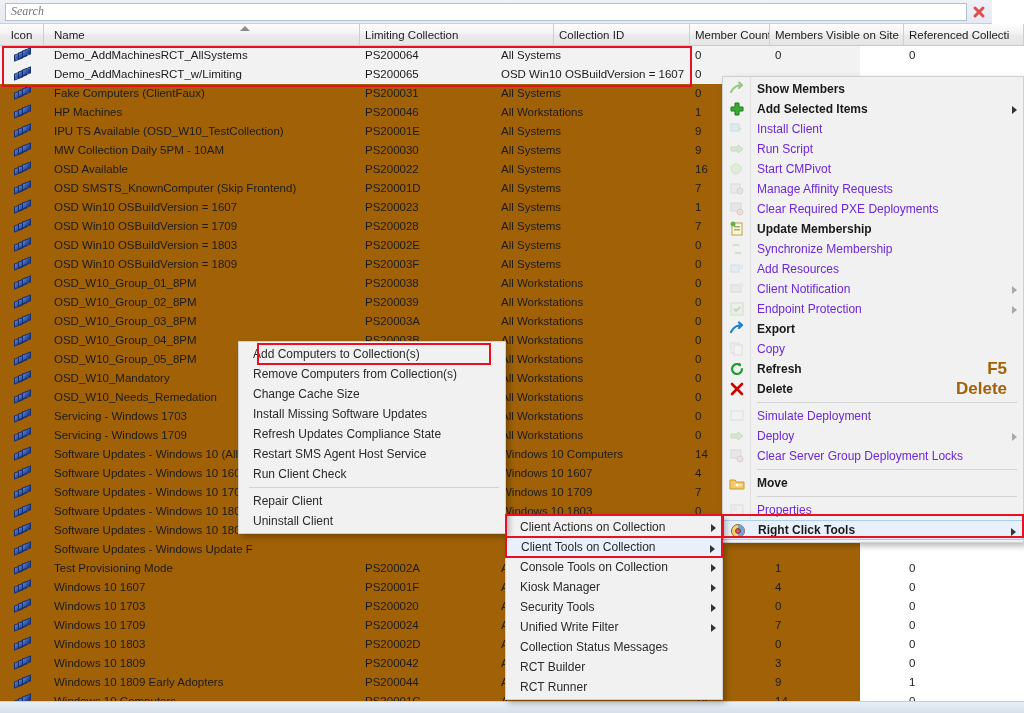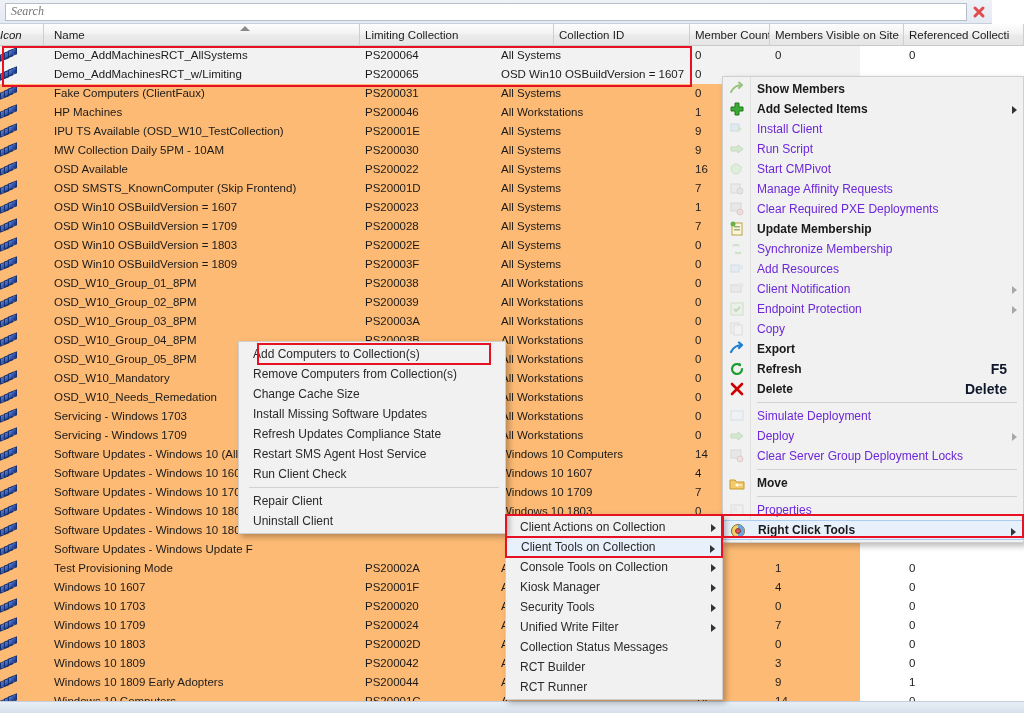--- a/index.html
+++ b/index.html
@@ -52,27 +52,27 @@
   .colheader .hcell:first-child { border-left: none; }
   .sortarrow {
     position: absolute; left: 196px; top: 2px;
     width: 0; height: 0;
     border-left: 5px solid transparent;
     border-right: 5px solid transparent;
     border-bottom: 5px solid #8b8b8b;
   }
 
   
-  .grid { position: absolute; left: 0; top: 46px; width: 860px; height: 655px; background: #fdba74; }
+  .grid { position: absolute; left: 0; top: 46px; width: 860px; height: 655px; background: #a16207; }
   .row {
     position: relative; height: 19px; line-height: 19px;
     display: flex; white-space: nowrap; cursor: default;
   }
   .row .cell { overflow: hidden; white-space: nowrap; padding-left: 5px; font-size: 11.5px; color: #1b1b1b; }
-  .c-icon { width: 44px; flex: 0 0 44px; padding-left: 0 !important; display:flex; align-items:center; justify-content:flex-start;font-style:italic; }
+  .c-icon { width: 44px; flex: 0 0 44px; padding-left: 0 !important; display:flex; align-items:center; justify-content:center; }
   .c-name { width: 316px; flex: 0 0 316px; padding-left: 10px !important; }
   .c-cid  { width: 136px; flex: 0 0 136px; }
   .c-lim  { width: 194px; flex: 0 0 194px; }
   .c-mc   { width: 80px;  flex: 0 0 80px; }
   .c-mvs  { width: 134px; flex: 0 0 134px; }
   .c-ref  { width: 120px; flex: 0 0 120px; }
 
   .row.sel { background: #f2f2f2; }
 
   
@@ -106,21 +106,21 @@
     background: #f1f1f1; border-right: 1px solid #e0e0e0;
   }
   .mi {
     position: relative; display: flex; align-items: center;
     height: 20px; padding-left: 34px; padding-right: 16px;
     color: #2a2a2a; white-space: nowrap; cursor: pointer;
   }
   .mi.disabled { color: #6d28d9; cursor: default; }
   .mi.bold { font-weight: bold; color: #1a1a1a; }
   .mi .mlabel { flex: 1 1 auto; }
-  .mi .accel { color: #0f172a; font-size: 14px; padding-left: 30px; }
+  .mi .accel { color: #a16207; font-size: 17px; padding-left: 30px; }
   .mi .arrow {
     position: absolute; right: 6px; top: 7px;
     width: 0; height: 0;
     border-top: 4px solid transparent;
     border-bottom: 4px solid transparent;
     border-left: 5px solid #333;
   }
   .mi.disabled .arrow { border-left-color: #a8a8a8; }
   .mi.hl { background: #e8f1fb; border: 1px solid #a9cdf0; height: 20px; }
   .msep { height: 1px; margin: 3px 6px 3px 34px; background: #d2d2d2; }
@@ -772,32 +772,32 @@
         <span class="arrow"></span>
       </div>
       <div class="mi disabled">
         <span class="mico" style="opacity: 0.45;"><svg width="16" height="16" viewBox="0 0 16 16">
             <rect x="2" y="2" width="12" height="12" fill="#e4f0e0" stroke="#a8c9a0"></rect>
             <path d="M5 8l2 2 4-4" stroke="#8fbf82" stroke-width="2" fill="none"></path>
           </svg></span>
         <span class="mlabel">Endpoint Protection</span>
         <span class="arrow"></span>
       </div>
-      <div class="mi disabled">
-        <span class="mico" style="opacity: 0.45;"><svg width="16" height="16" viewBox="0 0 16 16">
-            <rect x="2" y="2" width="8" height="10" fill="#eee" stroke="#c3c3c3"></rect>
-            <rect x="5" y="4" width="8" height="10" fill="#f6f6f6" stroke="#c3c3c3"></rect>
-          </svg></span>
-        <span class="mlabel">Copy</span>
-      </div>
       <div class="mi bold">
         <span class="mico"><svg width="16" height="16" viewBox="0 0 16 16">
             <path d="M2 11 C5 5, 10 4, 13 4 M13 4 L10 1.5 M13 4 L10 7" stroke="#1d7fd4" stroke-width="2.2" fill="none" stroke-linecap="round"></path>
           </svg></span>
         <span class="mlabel">Export</span>
+      </div>
+      <div class="mi disabled">
+        <span class="mico" style="opacity: 0.45;"><svg width="16" height="16" viewBox="0 0 16 16">
+            <rect x="2" y="2" width="8" height="10" fill="#eee" stroke="#c3c3c3"></rect>
+            <rect x="5" y="4" width="8" height="10" fill="#f6f6f6" stroke="#c3c3c3"></rect>
+          </svg></span>
+        <span class="mlabel">Copy</span>
       </div>
       <div class="mi bold">
         <span class="mico"><svg width="16" height="16" viewBox="0 0 16 16">
             <path d="M13 8a5 5 0 11-2-4" stroke="#1c9e2f" stroke-width="2.2" fill="none" stroke-linecap="round"></path>
             <path d="M11 1.5 L12 5 L8.5 4.3z" fill="#1c9e2f"></path>
           </svg></span>
         <span class="mlabel">Refresh</span>
         <span class="accel">F5</span>
       </div>
       <div class="mi bold">

